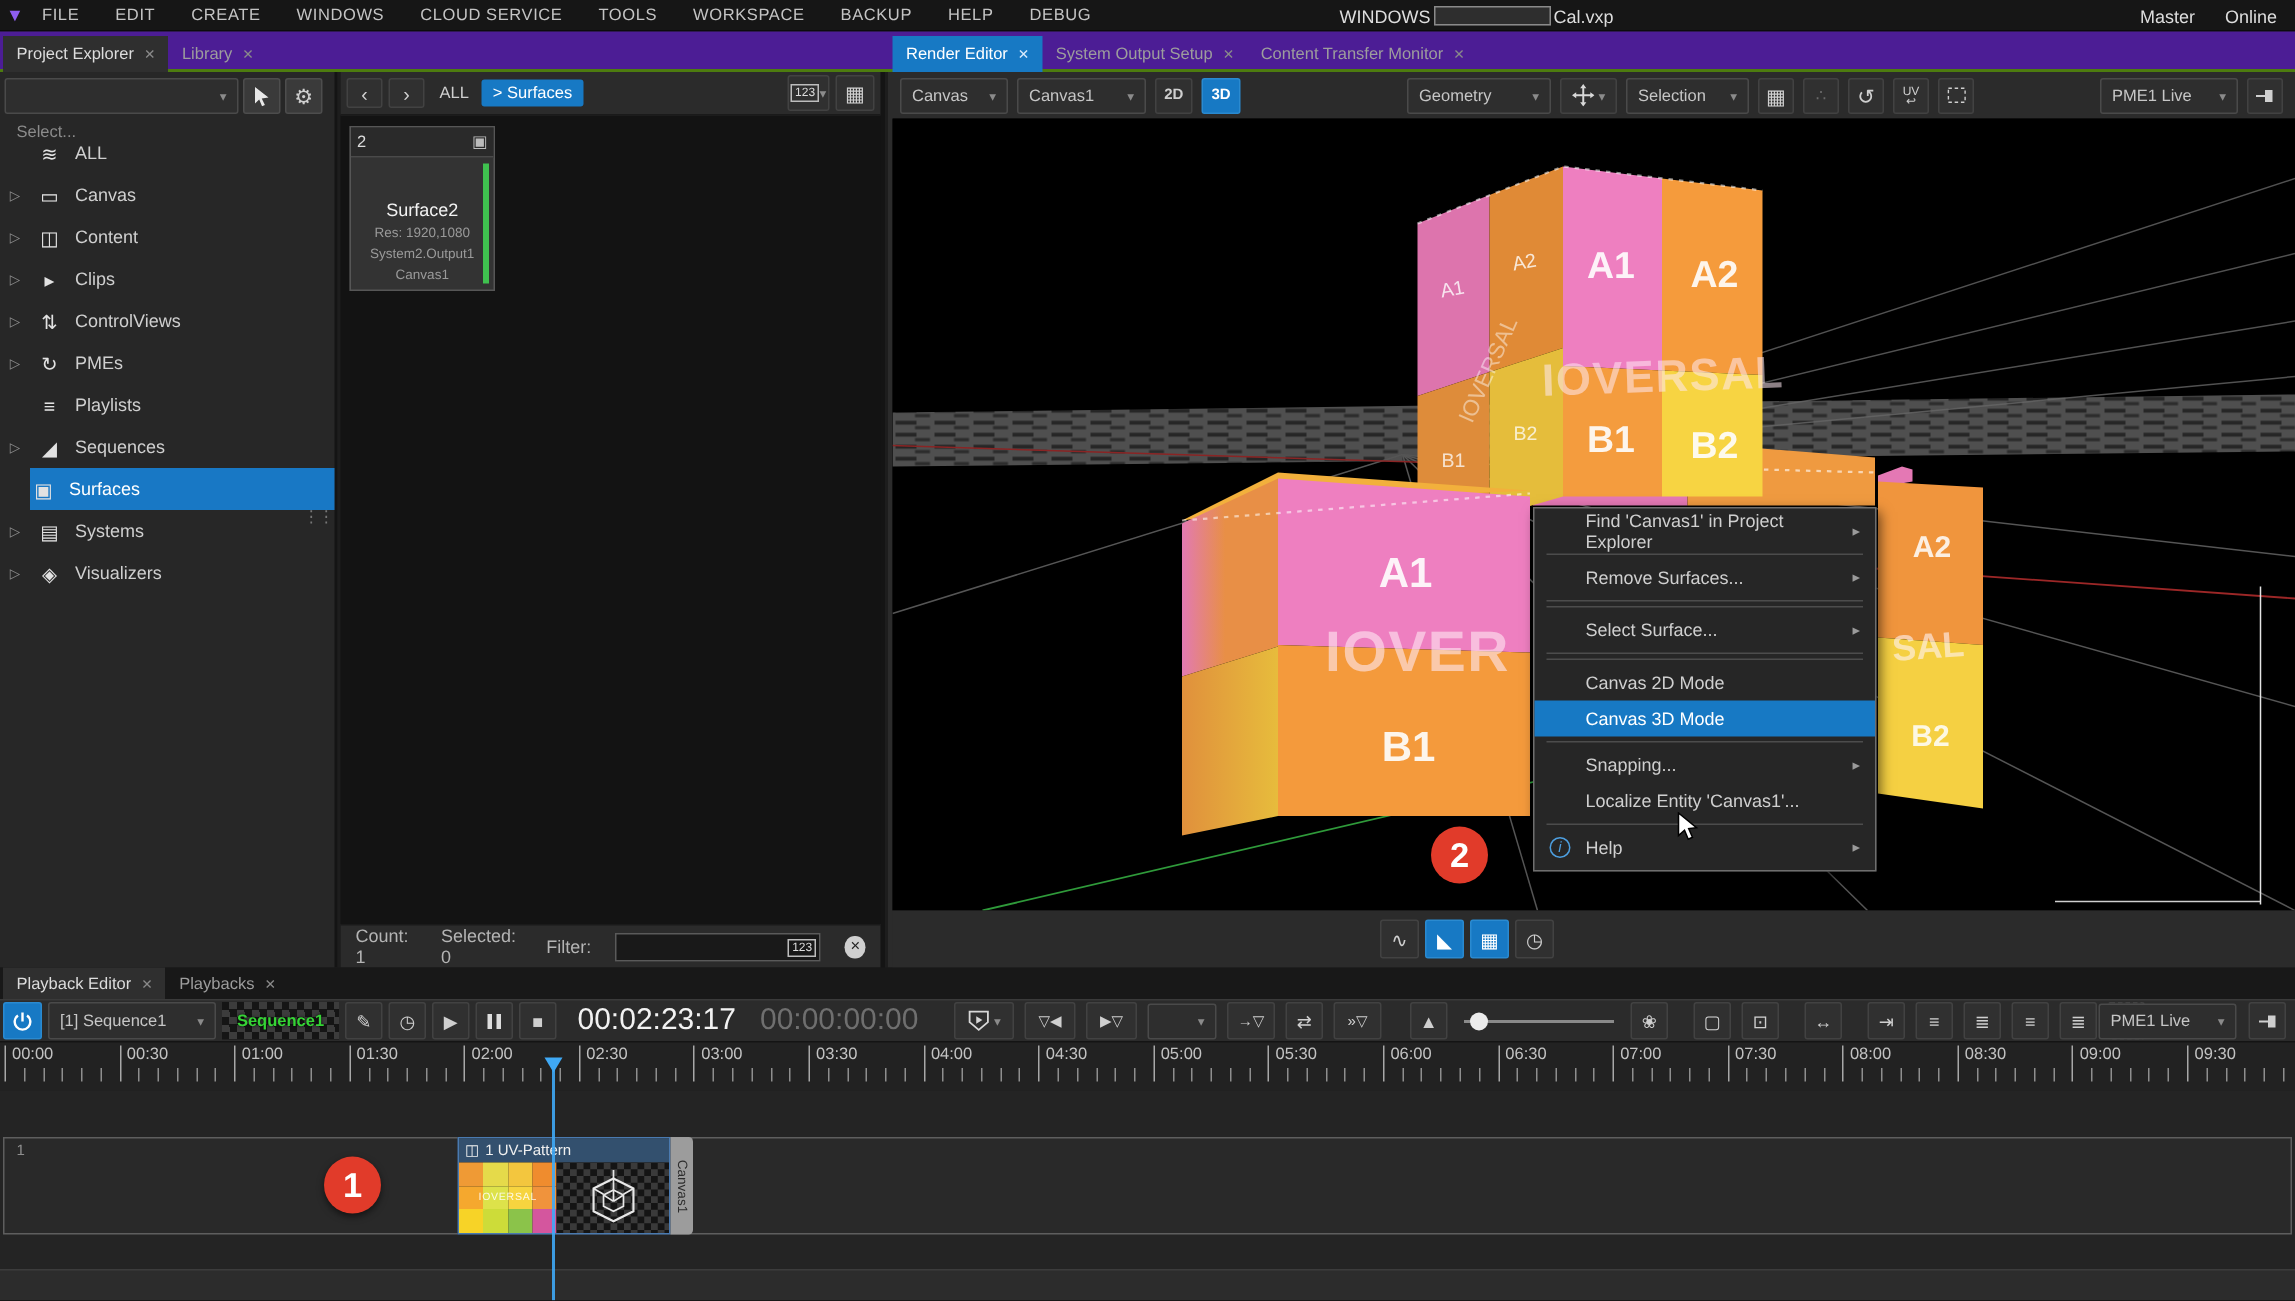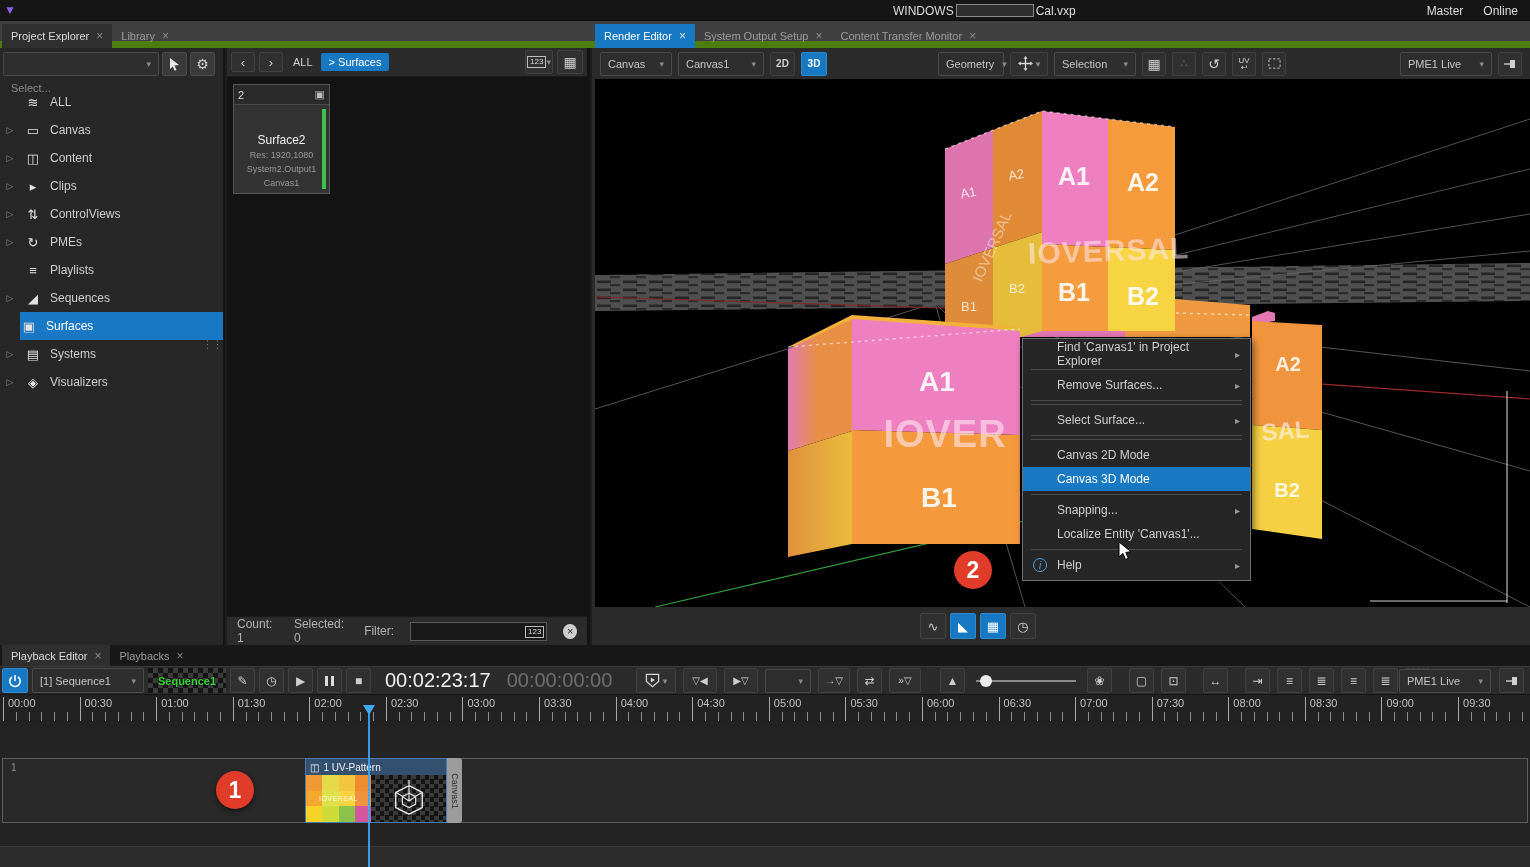--- a/index.html
+++ b/index.html
@@ -11,21 +11,21 @@
   .titlebar { position:absolute; top:0; left:0; right:0; height:21px; background:#161616;
               display:flex; align-items:center; border-bottom:1px solid #0c0c0c; }
   .logo { width:20px; text-align:center; color:#8e5ef0; font-size:12px; }
   .menubar { display:flex; gap:24px; margin-left:8px; color:#c4c4c4; letter-spacing:.4px; }
   .menu-item { cursor:default; }
   .app-title { position:absolute; left:893px; top:0; height:21px; display:flex; align-items:center; gap:2px; color:#ddd; font-size:12px; }
   .redacted { display:inline-block; width:78px; height:13px; background:#2e2e2e; border:1px solid #8a8a8a; }
   .session { position:absolute; right:12px; top:0; height:21px; display:flex; gap:20px; align-items:center; color:#ddd; font-size:12px; }
 
   
-  .tabrow { position:absolute; top:21px; left:0; right:0; height:27px; background:#404040; border-bottom:7px solid #4d7c0f; }
+  .tabrow { position:absolute; top:21px; left:0; right:0; height:27px; background:#4c1d95; border-bottom:2px solid #4d7c0f; }
   .tabs { position:absolute; top:3px; display:flex; height:24px; }
   .tab { display:flex; align-items:center; gap:7px; padding:0 9px; color:#9d9d9d; }
   .tab.active { background:#2f2f2f; color:#ddd; }
   .tab.blue-active { background:#1779c4; color:#fff; }
   .tab .x { font-size:12px; color:#8a8a8a; }
   .tab.blue-active .x { color:#d8eafc; }
 
   
   .btn { display:inline-flex; align-items:center; justify-content:center; background:#3a3a3a;
          border:1px solid #4d4d4d; border-radius:2px; color:#cfcfcf; height:24px; min-width:24px; }
@@ -142,20 +142,32 @@
             border-left:6px solid transparent; border-right:6px solid transparent; border-top:10px solid #3fa9f5; }
   .ph-line { position:absolute; left:368px; top:713px; width:2px; bottom:0; background:#3fa9f5; opacity:.9; }
 </style>
 </head>
 <body>
 
 <div id="app">
 
   <div class="titlebar">
     <span class="logo">▼</span>
+    <div class="menubar">
+        <span class="menu-item">FILE</span>
+        <span class="menu-item">EDIT</span>
+        <span class="menu-item">CREATE</span>
+        <span class="menu-item">WINDOWS</span>
+        <span class="menu-item">CLOUD SERVICE</span>
+        <span class="menu-item">TOOLS</span>
+        <span class="menu-item">WORKSPACE</span>
+        <span class="menu-item">BACKUP</span>
+        <span class="menu-item">HELP</span>
+        <span class="menu-item">DEBUG</span>
+      </div>
     <div class="app-title">
       <span>WINDOWS</span>
       <span class="redacted"></span>
       <span>Cal.vxp</span>
     </div>
     <div class="session">
       <span>Master</span>
       <span>Online</span>
     </div>
   </div>
@@ -317,21 +329,21 @@
       <div class="dd" style="width:86px">
         <span>Canvas1</span>
         <span class="caret">▾</span>
       </div>
       <div class="btn flat" style="width:25px;font-weight:bold;font-size:10px">
         <span>2D</span>
       </div>
       <div class="btn blue" style="width:26px;font-weight:bold;font-size:10px">
         <span>3D</span>
       </div>
-      <div class="dd" style="width:66px;margin-left:105px">
+      <div class="dd" style="width:96px;margin-left:105px">
         <span>Geometry</span>
         <span class="caret">▾</span>
       </div>
       <div class="btn flat" style="width:38px;gap:3px">
         <svg width="15" height="15" viewBox="0 0 16 16">
           <path d="M8 2v12M2 8h12" stroke="#d8d8d8" stroke-width="1.4"></path>
           <path d="M8 0l2.2 3H5.8zM8 16l2.2-3H5.8zM0 8l3-2.2v4.4zM16 8l-3-2.2v4.4z" fill="#d8d8d8"></path>
         </svg>
         <span class="mini-caret">▾</span>
       </div>

